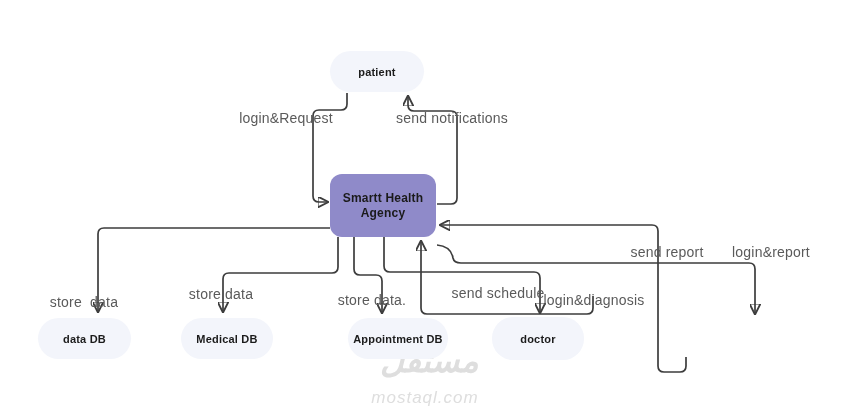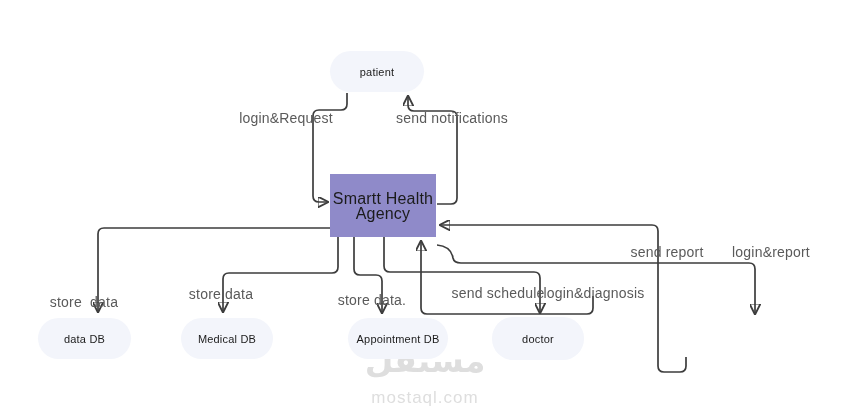--- a/index.html
+++ b/index.html
@@ -13,28 +13,28 @@
     background:var(--background,#fff);
     overflow:hidden;
   }
   .edges-svg{position:absolute;left:0;top:0;width:848px;height:409px;}
   .edges-svg path{fill:none;stroke:var(--line,#3d3d3d);stroke-width:1.7;}
   .node{
     position:absolute;
     background:var(--entity-fill,#f3f5fb);
     border-radius:21px;
     display:flex;align-items:center;justify-content:center;
-    font-weight:400;font-size:11px;color:var(--node-text,#1b1b1b);
+    font-weight:700;font-size:11px;color:var(--node-text,#1b1b1b);
     letter-spacing:.2px;
     z-index:2;
   }
   .node.process{
     background:var(--process-fill,#8f8ac9);
-    border-radius:0;
-    font-size:16px;line-height:15px;
+    border-radius:12px;
+    font-size:12px;line-height:15px;
     white-space:pre-line;text-align:center;
     z-index:3;
   }
   #n-patient{left:330px;top:51px;width:94px;height:41px;}
   #n-agency{left:330px;top:174px;width:106px;height:63px;}
   #n-users{left:38px;top:318px;width:93px;height:41px;}
   #n-medical{left:181px;top:318px;width:92px;height:41px;text-align:center;}
   #n-appointment{left:348px;top:318px;width:100px;height:41px;}
   #n-doctor{left:492px;top:317px;width:92px;height:43px;}
   #n-admin{left:677px;top:318px;width:92px;height:42px;}
@@ -42,28 +42,28 @@
     position:absolute;transform:translateX(-50%);
     font-size:14px;color:var(--edge-label,#5a5a5a);
     white-space:pre;z-index:4;letter-spacing:.2px;
   }
   #l-login-request{left:286px;top:110px;}
   #l-send-notifications{left:452px;top:110px;}
   #l-store-data-users{left:84px;top:294px;}
   #l-store-data-medical{left:221px;top:286px;}
   #l-store-data-appointment{left:372px;top:292px;}
   #l-send-schedule{left:498px;top:285px;}
-  #l-login-diagnosis{left:594px;top:285px;}
+  #l-login-diagnosis{left:594px;top:292px;}
   #l-send-report{left:667px;top:244px;}
   #l-login-report{left:771px;top:244px;}
   .watermark{
     position:absolute;left:425px;top:344px;
     transform:translateX(-50%);
-    text-align:center;color:var(--watermark,#dedede);
-    z-index:1;line-height:1;
+    text-align:right;color:var(--watermark,#dedede);
+    z-index:1;line-height:1;font-style:italic;
   }
   .watermark .wm-logo{font-size:33px;font-weight:700;display:block;}
   .watermark .wm-domain{font-size:17px;letter-spacing:1px;display:block;margin-top:12px;}
 </style>
 </head>
 <body>
 
 <div class="stage">
 
   <svg class="edges-svg" viewBox="0 0 848 409" aria-hidden="true">

